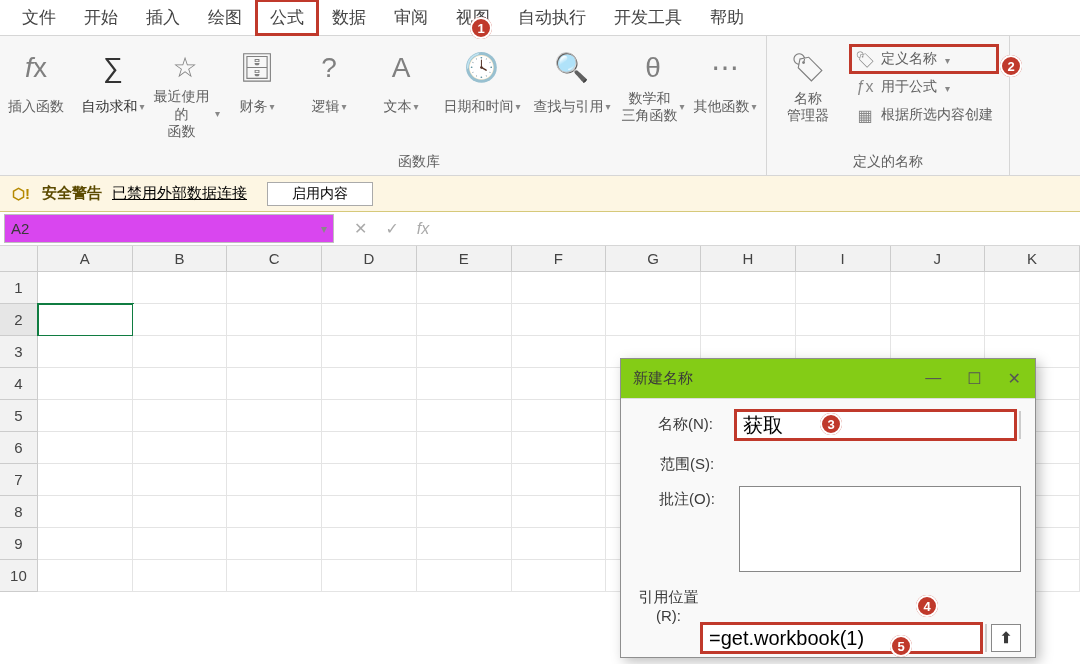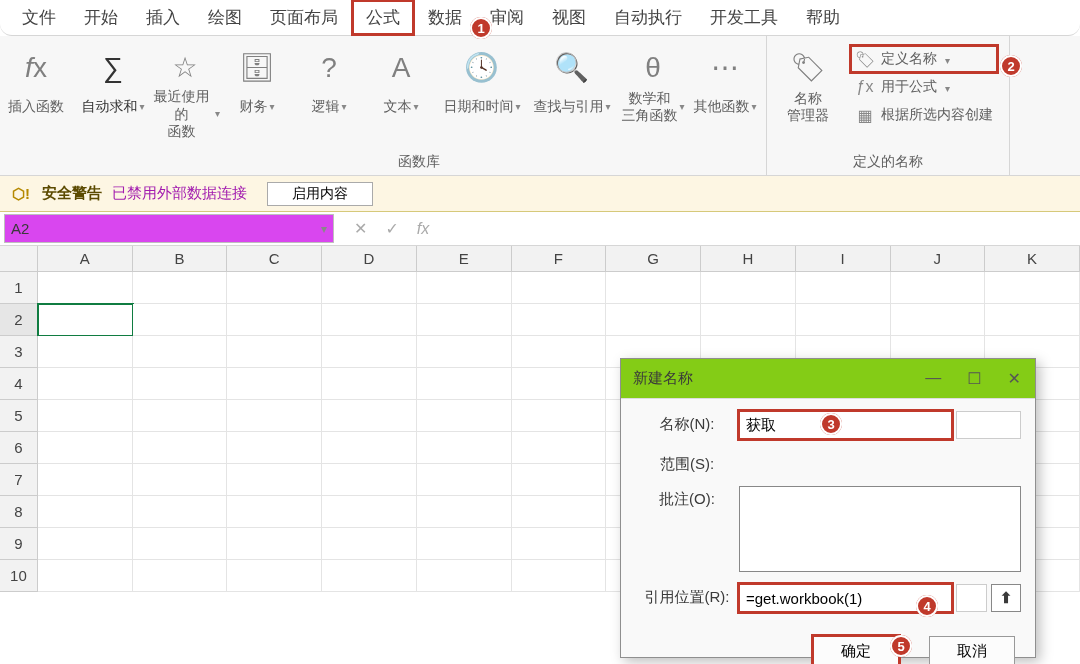--- a/index.html
+++ b/index.html
@@ -17,21 +17,20 @@
   
   .menubar {
     display: flex;
     align-items: stretch;
     height: 36px;
     background: #fff;
     border-bottom: 1px solid #d6d6d6;
     padding-left: 8px;
     font-size: 17px;
     color: #444;
-    border-radius: 12px;
   }
   .menubar .tab {
     padding: 0 14px;
     display: flex;
     align-items: center;
     cursor: pointer;
   }
   .menubar .tab.active {
     background: #fff;
     position: relative;
@@ -109,21 +108,21 @@
     padding: 0 10px;
     font-size: 15px;
   }
   .shield {
     width: 22px; height: 22px;
     display:flex;align-items:center;justify-content:center;
     color:#b58900;
     font-weight:bold;
   }
   .msgbar .title { font-weight:700; color:#5b4a00;}
-  .msgbar .link { color:#a21caf;}
+  .msgbar .link { text-decoration:underline; color:#000000;}
   .enable-btn {
     margin-left:10px;
     padding: 2px 24px;
     background:#fff;
     border:1px solid #aaa;
     font-size:14px;
     cursor:pointer;
   }
 
   
@@ -215,31 +214,31 @@
   .dlg-title .winbtns { margin-left:auto; display:flex; gap:26px; padding-right:14px; color:#555; font-size:16px;}
   .dlg-body { padding: 12px 14px 6px; }
   .dlg-row { display:flex; align-items:flex-start; margin-bottom:12px;}
   .dlg-row label { width:104px; padding-top:4px;text-align:center; }
   .txt {
     flex:1;
     height:28px;
     border:1px solid #888;
     background:#fff;
     padding:0 6px;
-    font-size:15px;
+    font-size:20px;
     font-family: inherit;
   }
   .txt.sel {
     position:relative;
     height:28px;
     line-height:26px;
   }
   .txt.sel::after { content:"✓"; position:absolute; right:6px; color:#666; font-size:12px; top:6px;}
   .memo { flex:1; height:86px; border:1px solid #888; background:#fff; }
-  .ref-wrap { flex:1; display:flex; align-items:flex-start; gap:4px;}
+  .ref-wrap { flex:1; display:flex; align-items:flex-start; gap:4px;margin-top:40px;}
   .ref-pick {
     width:30px; height:28px; border:1px solid #888; background:#fff;
     display:flex;align-items:center;justify-content:center;
     font-weight:bold;
   }
   .dlg-btns {
     display:flex; justify-content:flex-end; gap:30px; padding: 6px 20px 10px;
   }
   .dlg-btns button {
     width:86px; height:30px;
@@ -263,21 +262,20 @@
   .colh:nth-child(2),.cell.cA{width:95px;}
 </style>
 </head>
 <body>
 
 <div class="menubar">
   <div class="tab">文件</div>
   <div class="tab">开始</div>
   <div class="tab">插入</div>
   <div class="tab">绘图</div>
-  <div class="tab">页面布局</div>
   <div class="tab active highlight">公式</div>
   <div class="tab">数据</div>
   <div class="tab">审阅</div>
   <div class="tab">视图</div>
   <div class="tab">自动执行</div>
   <div class="tab">开发工具</div>
   <div class="tab">帮助</div>
 </div>
 <div class="callout" style="left:470px; top:17px;">1</div>
 

